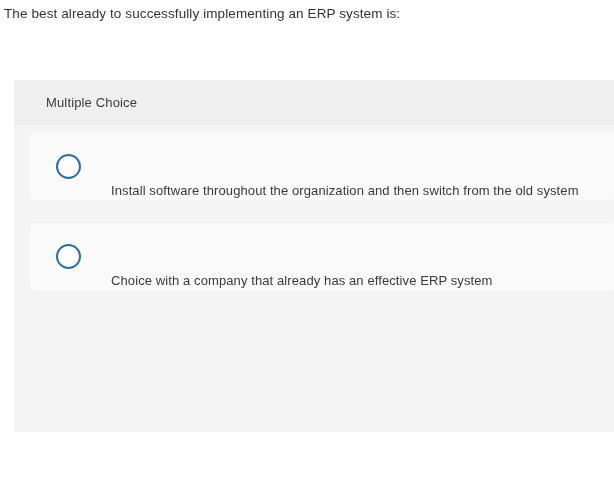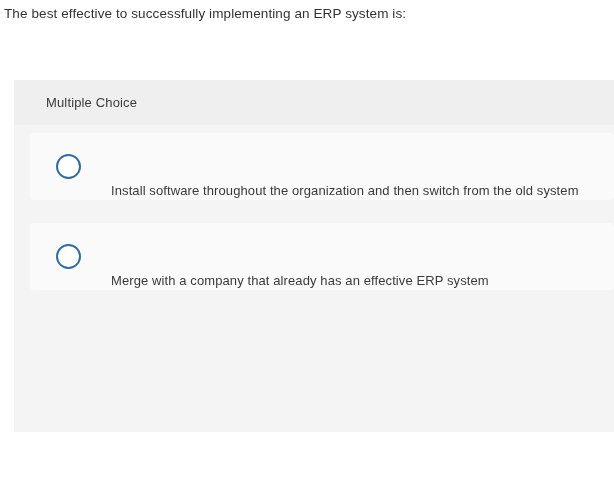--- a/index.html
+++ b/index.html
@@ -88,36 +88,36 @@
     line-height: 18px;
     color: #3a3a3a;
     letter-spacing: 0.1px;
     white-space: nowrap;
     margin-top: 48px;
   }
 </style>
 </head>
 <body>
 
-<div class="question-stem">The best effective to successfully implementing an ERP system is:</div>
+<div class="question-stem">The best already to successfully implementing an ERP system is:</div>
 
 <div class="answer-panel">
 
   <div class="panel-header">
     <span class="panel-header-label">Multiple Choice</span>
   </div>
 
   <div class="options-list">
 
     <div class="option-row">
       <span class="radio-outer"></span>
       <span class="option-label">Install software throughout the organization and then switch from the old system</span>
     </div>
 
     <div class="option-row">
       <span class="radio-outer"></span>
-      <span class="option-label">Merge with a company that already has an effective ERP system</span>
+      <span class="option-label">Choice with a company that already has an effective ERP system</span>
     </div>
 
 
 
   </div>
 </div>
 
 </body></html>

